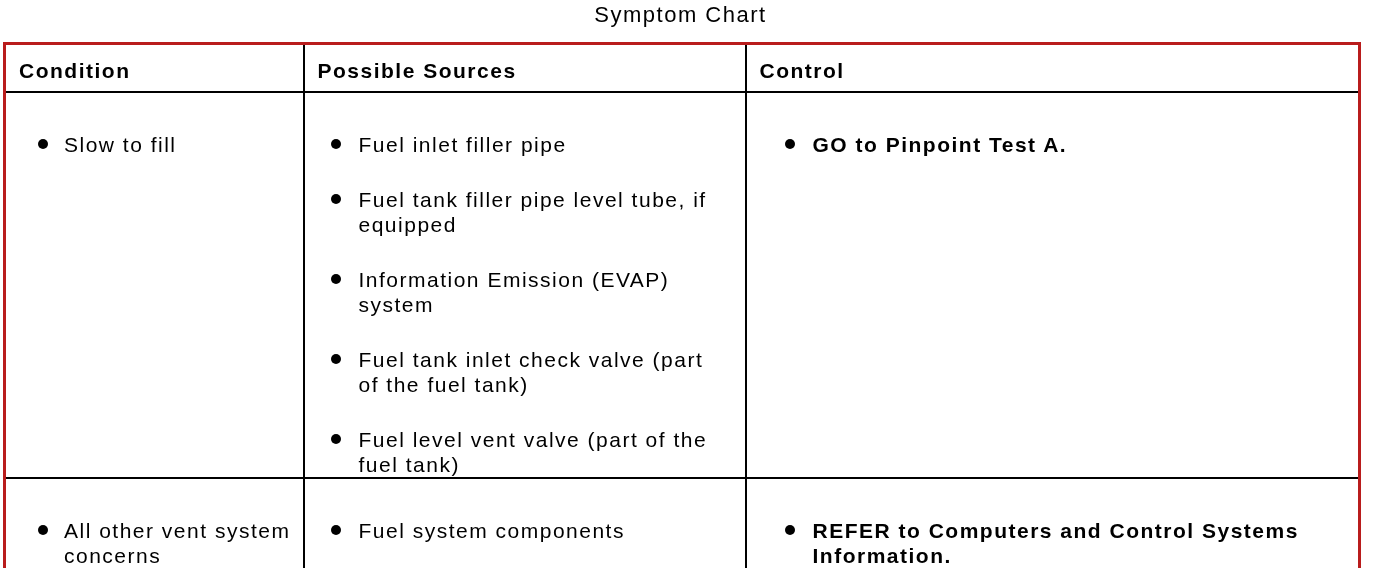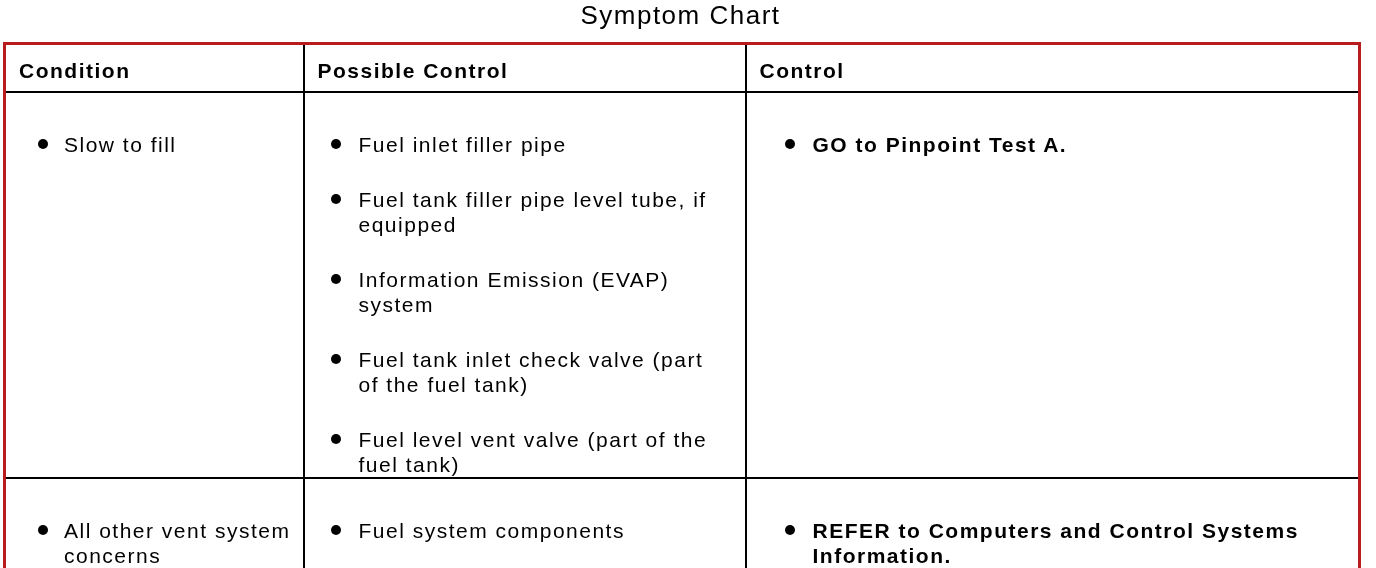--- a/index.html
+++ b/index.html
@@ -12,21 +12,21 @@
     color: #000000;
     font-family: "Liberation Sans", sans-serif;
     letter-spacing: 1.5px;
     overflow: hidden;
   }
   .page-title {
     width: 1355px;
     margin-left: 3px;
     padding-top: 2px;
     text-align: center;
-    font-size: 26px;
+    font-size: 22px;
     line-height: 26px;
   }
   table.symptom-table {
     margin: 14px 0 0 3px;
     width: 1355px;
     table-layout: fixed;
     border-collapse: collapse;
     border: 3px solid #b91c1c;
   }
   col.col-condition { width: 299px; }
@@ -78,21 +78,21 @@
 
   <table class="symptom-table">
     <colgroup>
       <col class="col-condition">
       <col class="col-sources">
       <col class="col-action">
     </colgroup>
     <thead>
       <tr class="header-row">
         <th>Condition</th>
-        <th>Possible Control</th>
+        <th>Possible Sources</th>
         <th>Control</th>
       </tr>
     </thead>
     <tbody>
       <tr class="body-row-1">
         <td class="cell-condition">
           <ul class="bullet-list">
             <li class="bullet-item">
               <span class="bullet-dot"></span>
               <span class="item-text">Slow to fill</span>

